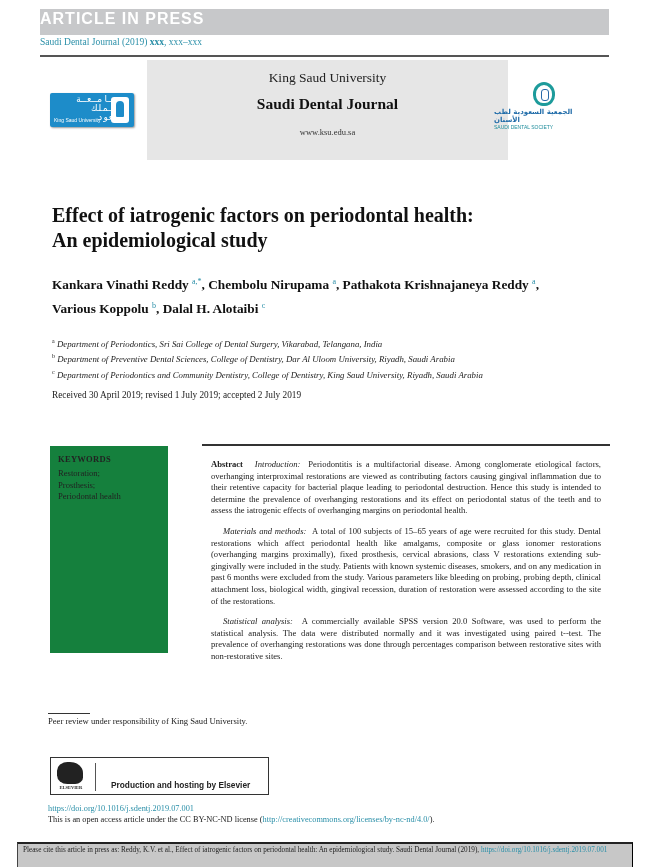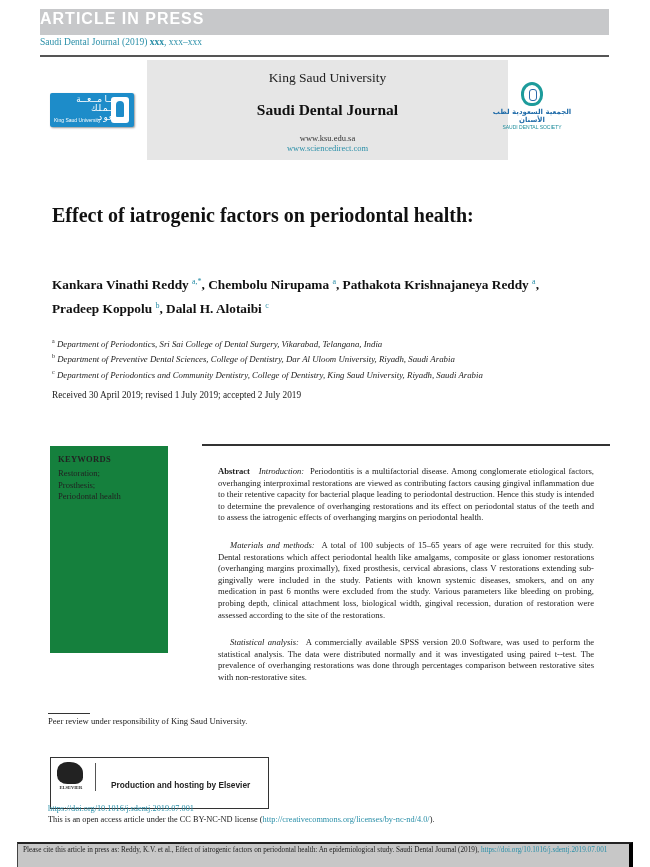--- a/index.html
+++ b/index.html
@@ -4,93 +4,93 @@
 <style>
   html,body{margin:0;padding:0;background:#fff;}
   body{width:650px;height:867px;position:relative;overflow:hidden;font-family:"Liberation Serif","DejaVu Serif",serif;color:#222;}
   .abs{position:absolute;}
   .press-bar{left:40px;top:9px;width:569px;height:26px;background:#c7c8ca;color:#fff;font-family:"Liberation Sans","DejaVu Sans",sans-serif;font-weight:bold;font-size:16px;text-align:left;line-height:20px;letter-spacing:1px;}
   .journal-ref{left:40px;top:37px;font-size:9.5px;color:#2a8fa8;}
   .journal-ref b{color:#2a8fa8;text-align:center;}
   .top-rule{left:40px;top:55px;width:569px;height:2px;background:#555;}
   .header-box{left:147px;top:60px;width:361px;height:100px;background:#e6e6e6;text-align:center;}
   .hb-univ{font-size:13.5px;margin-top:10px;color:#222;}
-  .hb-journal{font-size:15.5px;font-weight:bold;margin-top:15px;color:#111;}
+  .hb-journal{font-size:15.5px;font-weight:bold;margin-top:9px;color:#111;}
   .hb-url1{font-size:8.5px;margin-top:14px;color:#333;}
   .hb-url2{font-size:8.5px;color:#2a8fa8;}
   .ksu-logo{left:50px;top:93px;width:84px;height:34px;background:#1d8cc9;border-radius:2px;box-shadow:1px 1px 2px #999;color:#fff;}
   .ksu-ar{position:absolute;left:19px;top:3px;font-size:9px;line-height:9px;font-family:Liberation Mono, monospace;text-align:right;width:50px;}
   .ksu-en{position:absolute;left:4px;top:24px;font-size:5px;font-family:"Liberation Sans",sans-serif;}
   .ksu-emblem{position:absolute;right:5px;top:4px;width:18px;height:26px;background:#fff;border-radius:3px;}
   .ksu-emblem:after{content:"";position:absolute;left:5px;top:4px;width:8px;height:16px;background:#1d8cc9;border-radius:4px 4px 1px 1px;}
-  .sds-logo{left:482px;top:82px;width:100px;height:50px;text-align:center;}
+  .sds-logo{left:494px;top:82px;width:100px;height:50px;text-align:left;}
   .sds-mark{width:22px;height:24px;margin:0 auto;border:3px solid #1d9b9b;border-radius:50% 50% 45% 45%;box-sizing:border-box;position:relative;}
   .sds-mark:after{content:"";position:absolute;left:5px;top:4px;width:6px;height:10px;border:1.5px solid #2a6aa8;border-radius:3px;}
   .sds-ar{font-size:7px;color:#1d6aa8;font-family:"DejaVu Sans",sans-serif;margin-top:2px;font-weight:bold;}
   .sds-en{font-size:5px;color:#1d8c9b;font-family:"Liberation Sans",sans-serif;}
   .title{left:52px;top:203px;width:560px;font-size:20px;font-weight:bold;line-height:25px;color:#111;}
   .authors{left:52px;top:272px;width:560px;font-size:13.3px;font-weight:bold;line-height:20px;color:#111;}
   .authors sup{color:#2a8fa8;font-weight:normal;font-size:8px;}
   .affils{left:52px;top:335px;width:560px;font-size:8.8px;font-style:italic;line-height:12.5px;color:#222;}
   .affils sup{font-style:normal;font-size:6px;}
   .received{left:52px;top:390px;font-size:9.3px;color:#222;}
   .kw-box{left:50px;top:446px;width:118px;height:207px;background:#15803d;}
   .kw-title{position:absolute;left:8px;top:8px;font-size:8.5px;font-weight:bold;letter-spacing:0.3px;}
   .kw-list{position:absolute;left:8px;top:22px;font-size:8.6px;line-height:11.5px;}
   .abs-rule{left:202px;top:444px;width:408px;height:1.5px;background:#333;}
   .abstract{left:202px;top:450px;width:408px;font-size:8.6px;line-height:11.6px;text-align:justify;color:#222;}
-  .abstract p{margin:16px;text-indent:0;}
+  .abstract p{margin:9px;text-indent:0;}
   .abstract p.ind{text-indent:12px;}
   .fn-rule{left:48px;top:713px;width:42px;height:1px;background:#333;}
   .footnotes{left:48px;top:716px;font-size:8.6px;line-height:11px;color:#222;}
   .link{color:#2a8fa8;}
-  .elsevier-box{left:50px;top:757px;width:219px;height:52px;border:1px solid #333;box-sizing:border-box;}
+  .elsevier-box{left:50px;top:757px;width:219px;height:38px;border:1px solid #333;box-sizing:border-box;}
   .els-logo{position:absolute;left:6px;top:4px;width:28px;height:30px;}
   .els-tree{width:26px;height:22px;background:#222;border-radius:40% 50% 30% 40%;}
   .els-word{font-size:4.5px;font-weight:bold;text-align:center;margin-top:1px;font-family:"Liberation Serif",serif;}
   .els-sep{position:absolute;left:44px;top:5px;width:1px;height:28px;background:#555;}
   .els-text{position:absolute;left:60px;top:22px;font-family:"Liberation Sans","DejaVu Sans",sans-serif;font-size:8.3px;font-weight:bold;color:#222;}
   .doi-block{left:48px;top:804px;font-size:8.3px;line-height:10.5px;color:#222;}
-  .cite-box{left:17px;top:842px;width:616px;height:25px;background:#c7c7c7;border-top:2px solid #222;border-left:1px solid #444;border-right:4px solid #000000;box-sizing:border-box;padding:2px 5px;font-size:7.2px;line-height:9px;color:#222;}
+  .cite-box{left:17px;top:842px;width:616px;height:25px;background:#c7c7c7;border-top:2px solid #222;border-left:1px solid #444;border-right:1px solid #000000;box-sizing:border-box;padding:2px 5px;font-size:7.2px;line-height:9px;color:#222;}
 </style>
 </head>
 <body>
 
 <div class="abs press-bar"><span>ARTICLE IN PRESS</span></div>
 
 <div class="abs journal-ref"><span>Saudi Dental Journal (2019) </span><b>xxx</b><span>, xxx–xxx</span></div>
 
 <div class="abs top-rule"></div>
 
 <div class="abs ksu-logo">
   <div class="ksu-ar">جـامـعـة الملك سعود</div>
   <div class="ksu-en">King Saud University</div>
   <div class="ksu-emblem"></div>
 </div>
 
 <div class="abs header-box">
   <div class="hb-univ">King Saud University</div>
   <div class="hb-journal">Saudi Dental Journal</div>
   <div class="hb-url1">www.ksu.edu.sa</div>
-  <div class="hb-url2">www.sciencedirect.com</div>
 </div>
 
 <div class="abs sds-logo">
   <div class="sds-mark"></div>
   <div class="sds-ar">الجمعية السعودية لطب الأسنان</div>
   <div class="sds-en">SAUDI DENTAL SOCIETY</div>
 </div>
 
 <div class="abs title">
   <div>Effect of iatrogenic factors on periodontal health:</div>
+  <div>An epidemiological study</div>
 </div>
 
 <div class="abs authors">
   <span><span>Kankara Vinathi Reddy</span>&nbsp;<sup>a,*</sup><span>, </span></span><span><span>Chembolu Nirupama</span>&nbsp;<sup>a</sup><span>, </span></span><span><span>Pathakota Krishnajaneya Reddy</span>&nbsp;<sup>a</sup><span>,</span></span><br>
-  <span><span>Pradeep Koppolu</span>&nbsp;<sup>b</sup><span>, </span></span><span><span>Dalal H. Alotaibi</span>&nbsp;<sup>c</sup></span>
+  <span><span>Various Koppolu</span>&nbsp;<sup>b</sup><span>, </span></span><span><span>Dalal H. Alotaibi</span>&nbsp;<sup>c</sup></span>
 </div>
 
 <div class="abs affils">
   <div><sup>a</sup> <span>Department of Periodontics, Sri Sai College of Dental Surgery, Vikarabad, Telangana, India</span></div>
   <div><sup>b</sup> <span>Department of Preventive Dental Sciences, College of Dentistry, Dar Al Uloom University, Riyadh, Saudi Arabia</span></div>
   <div><sup>c</sup> <span>Department of Periodontics and Community Dentistry, College of Dentistry, King Saud University, Riyadh, Saudi Arabia</span></div>
 </div>
 
 <div class="abs received">Received 30 April 2019; revised 1 July 2019; accepted 2 July 2019</div>
 

